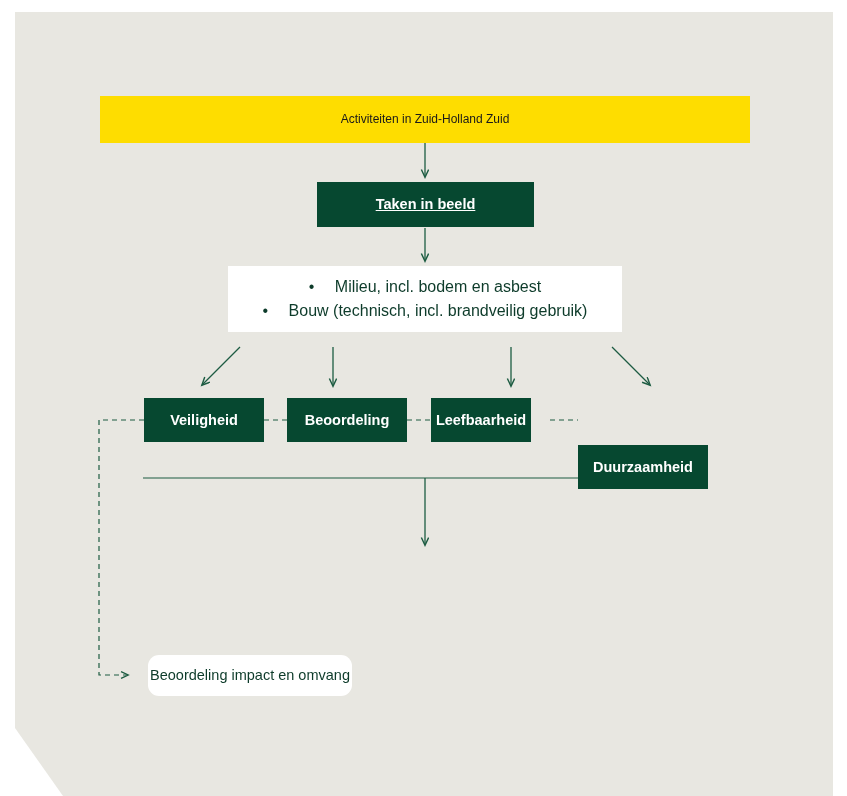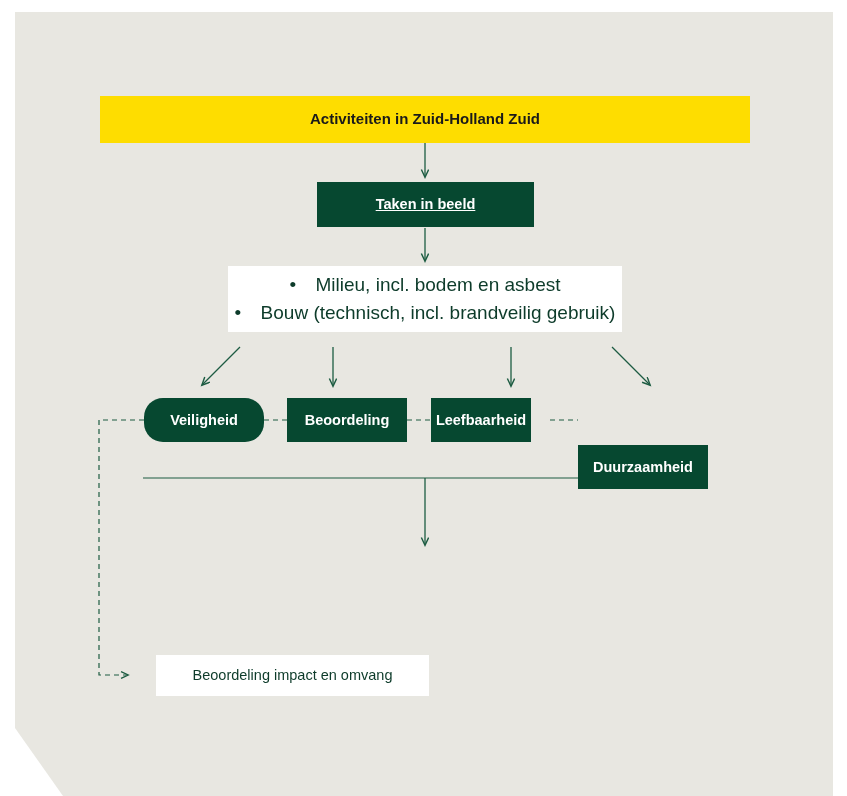--- a/index.html
+++ b/index.html
@@ -38,22 +38,22 @@
     display: flex;
     align-items: center;
     justify-content: center;
     text-align: center;
     line-height: 1.25;
   }
 
   .node-yellow {
     background: #fedd00;
     color: #1a1a1a;
-    font-size: 15px;
-    font-weight: 700;
+    font-size: 12px;
+    font-weight: 400;
   }
 
   .node-darkgreen {
     background: #064830;
     color: #ffffff;
     font-size: 14.5px;
     font-weight: bold;
   }
 
   .node-green {
@@ -83,21 +83,21 @@
     align-items: center;
     justify-content: center;
   }
   #bullets ul {
     margin: 0;
     padding: 0;
     list-style: none;
   }
   #bullets li {
     color: #0d3b2a;
-    font-size: 19px;
+    font-size: 16px;
     line-height: 1.5;
     text-align: center;
     white-space: nowrap;
   }
   #bullets li .bullet-dot {
     display: inline-block;
     width: 26px;
     text-align: left;
     color: #0d3b2a;
   }
@@ -157,33 +157,33 @@
     <ul>
       <li>
         <span class="bullet-dot">•</span><span>Milieu, incl. bodem en asbest</span>
       </li>
       <li>
         <span class="bullet-dot">•</span><span>Bouw (technisch, incl. brandveilig gebruik)</span>
       </li>
     </ul>
   </div>
 
-  <div class="node node-darkgreen" style="left:144px; top:398px; width:120px; height:44px;border-radius:19px;">
+  <div class="node node-darkgreen" style="left:144px; top:398px; width:120px; height:44px;">
     <span>Veiligheid</span>
   </div>
 
   <div class="node node-darkgreen" style="left:287px; top:398px; width:120px; height:44px;">
     <span>Beoordeling</span>
   </div>
 
   <div class="node node-darkgreen" style="left:431px; top:398px; width:100px; height:44px;">
     <span>Leefbaarheid</span>
   </div>
 
   <div class="node node-darkgreen" style="left:578px; top:398px; width:130px; height:44px;margin-top:47px;">
     <span>Duurzaamheid</span>
   </div>
 
 
-  <div class="node node-white" style="left:156px; top:655px; width:273px; height:41px;">
+  <div class="node node-white" style="left:148px; top:655px; width:204px; height:41px;border-radius:11px;">
     <span>Beoordeling impact en omvang</span>
   </div>
 </div>
 
 </body></html>

